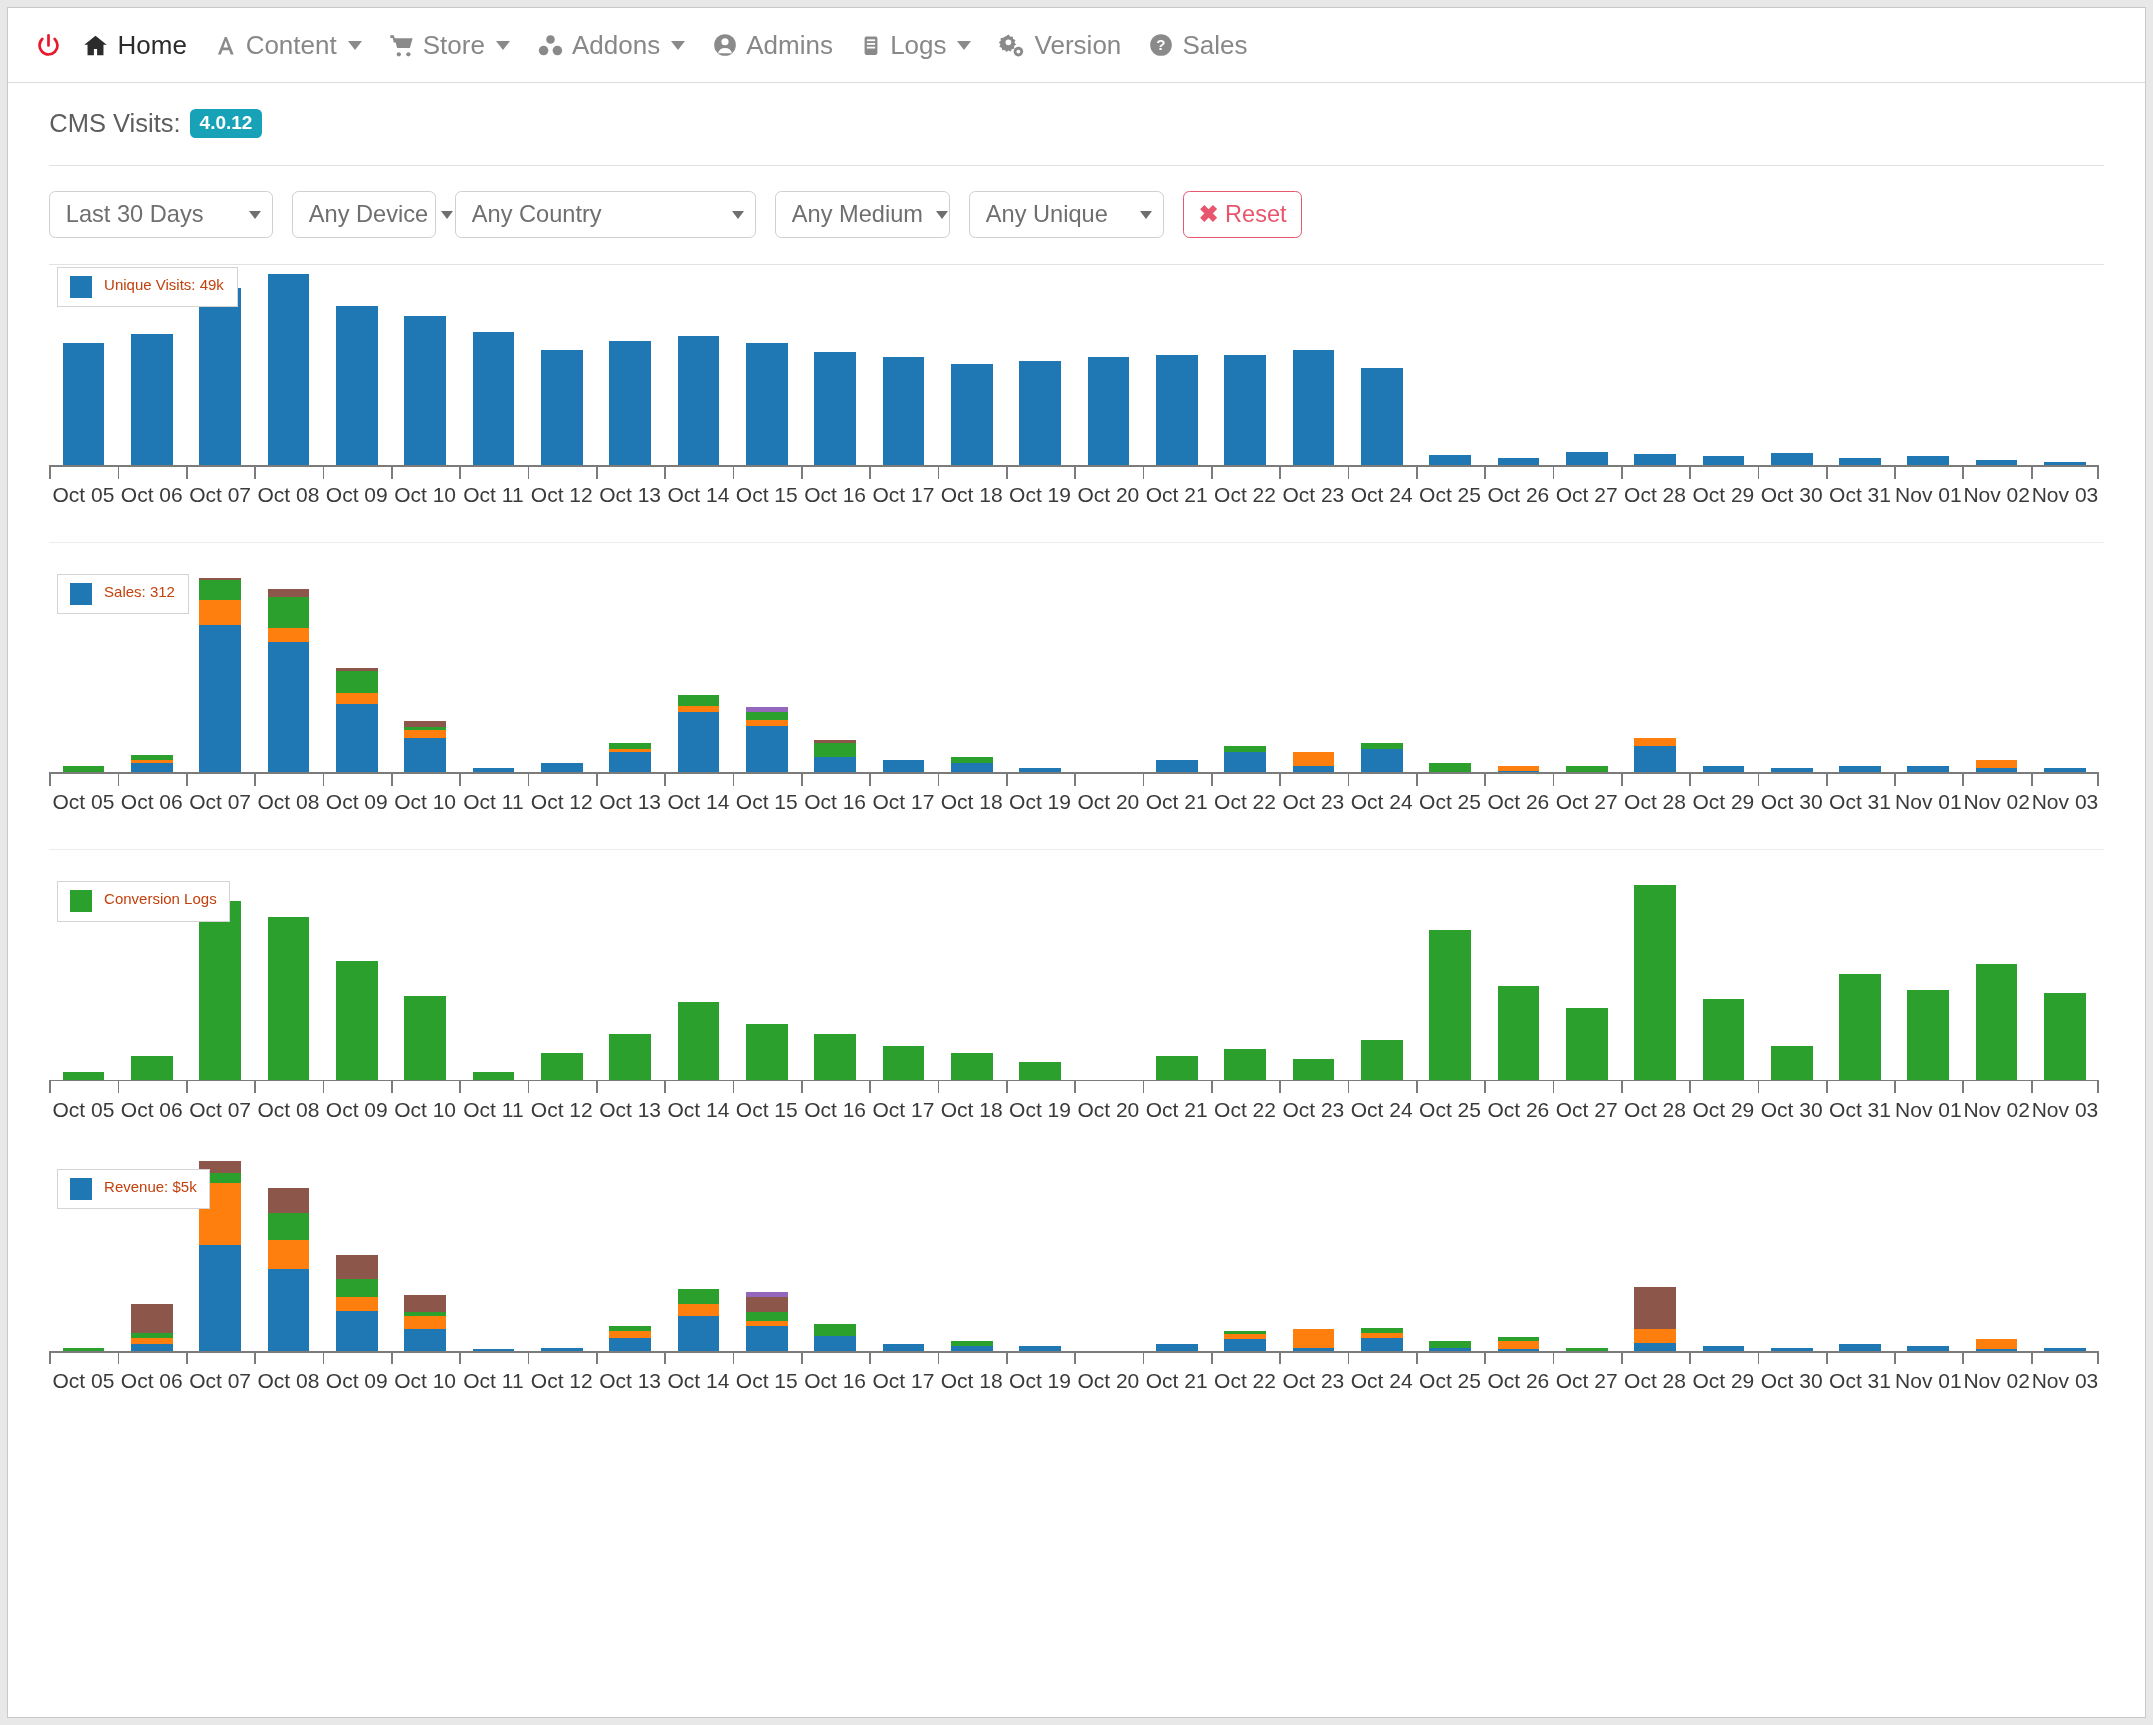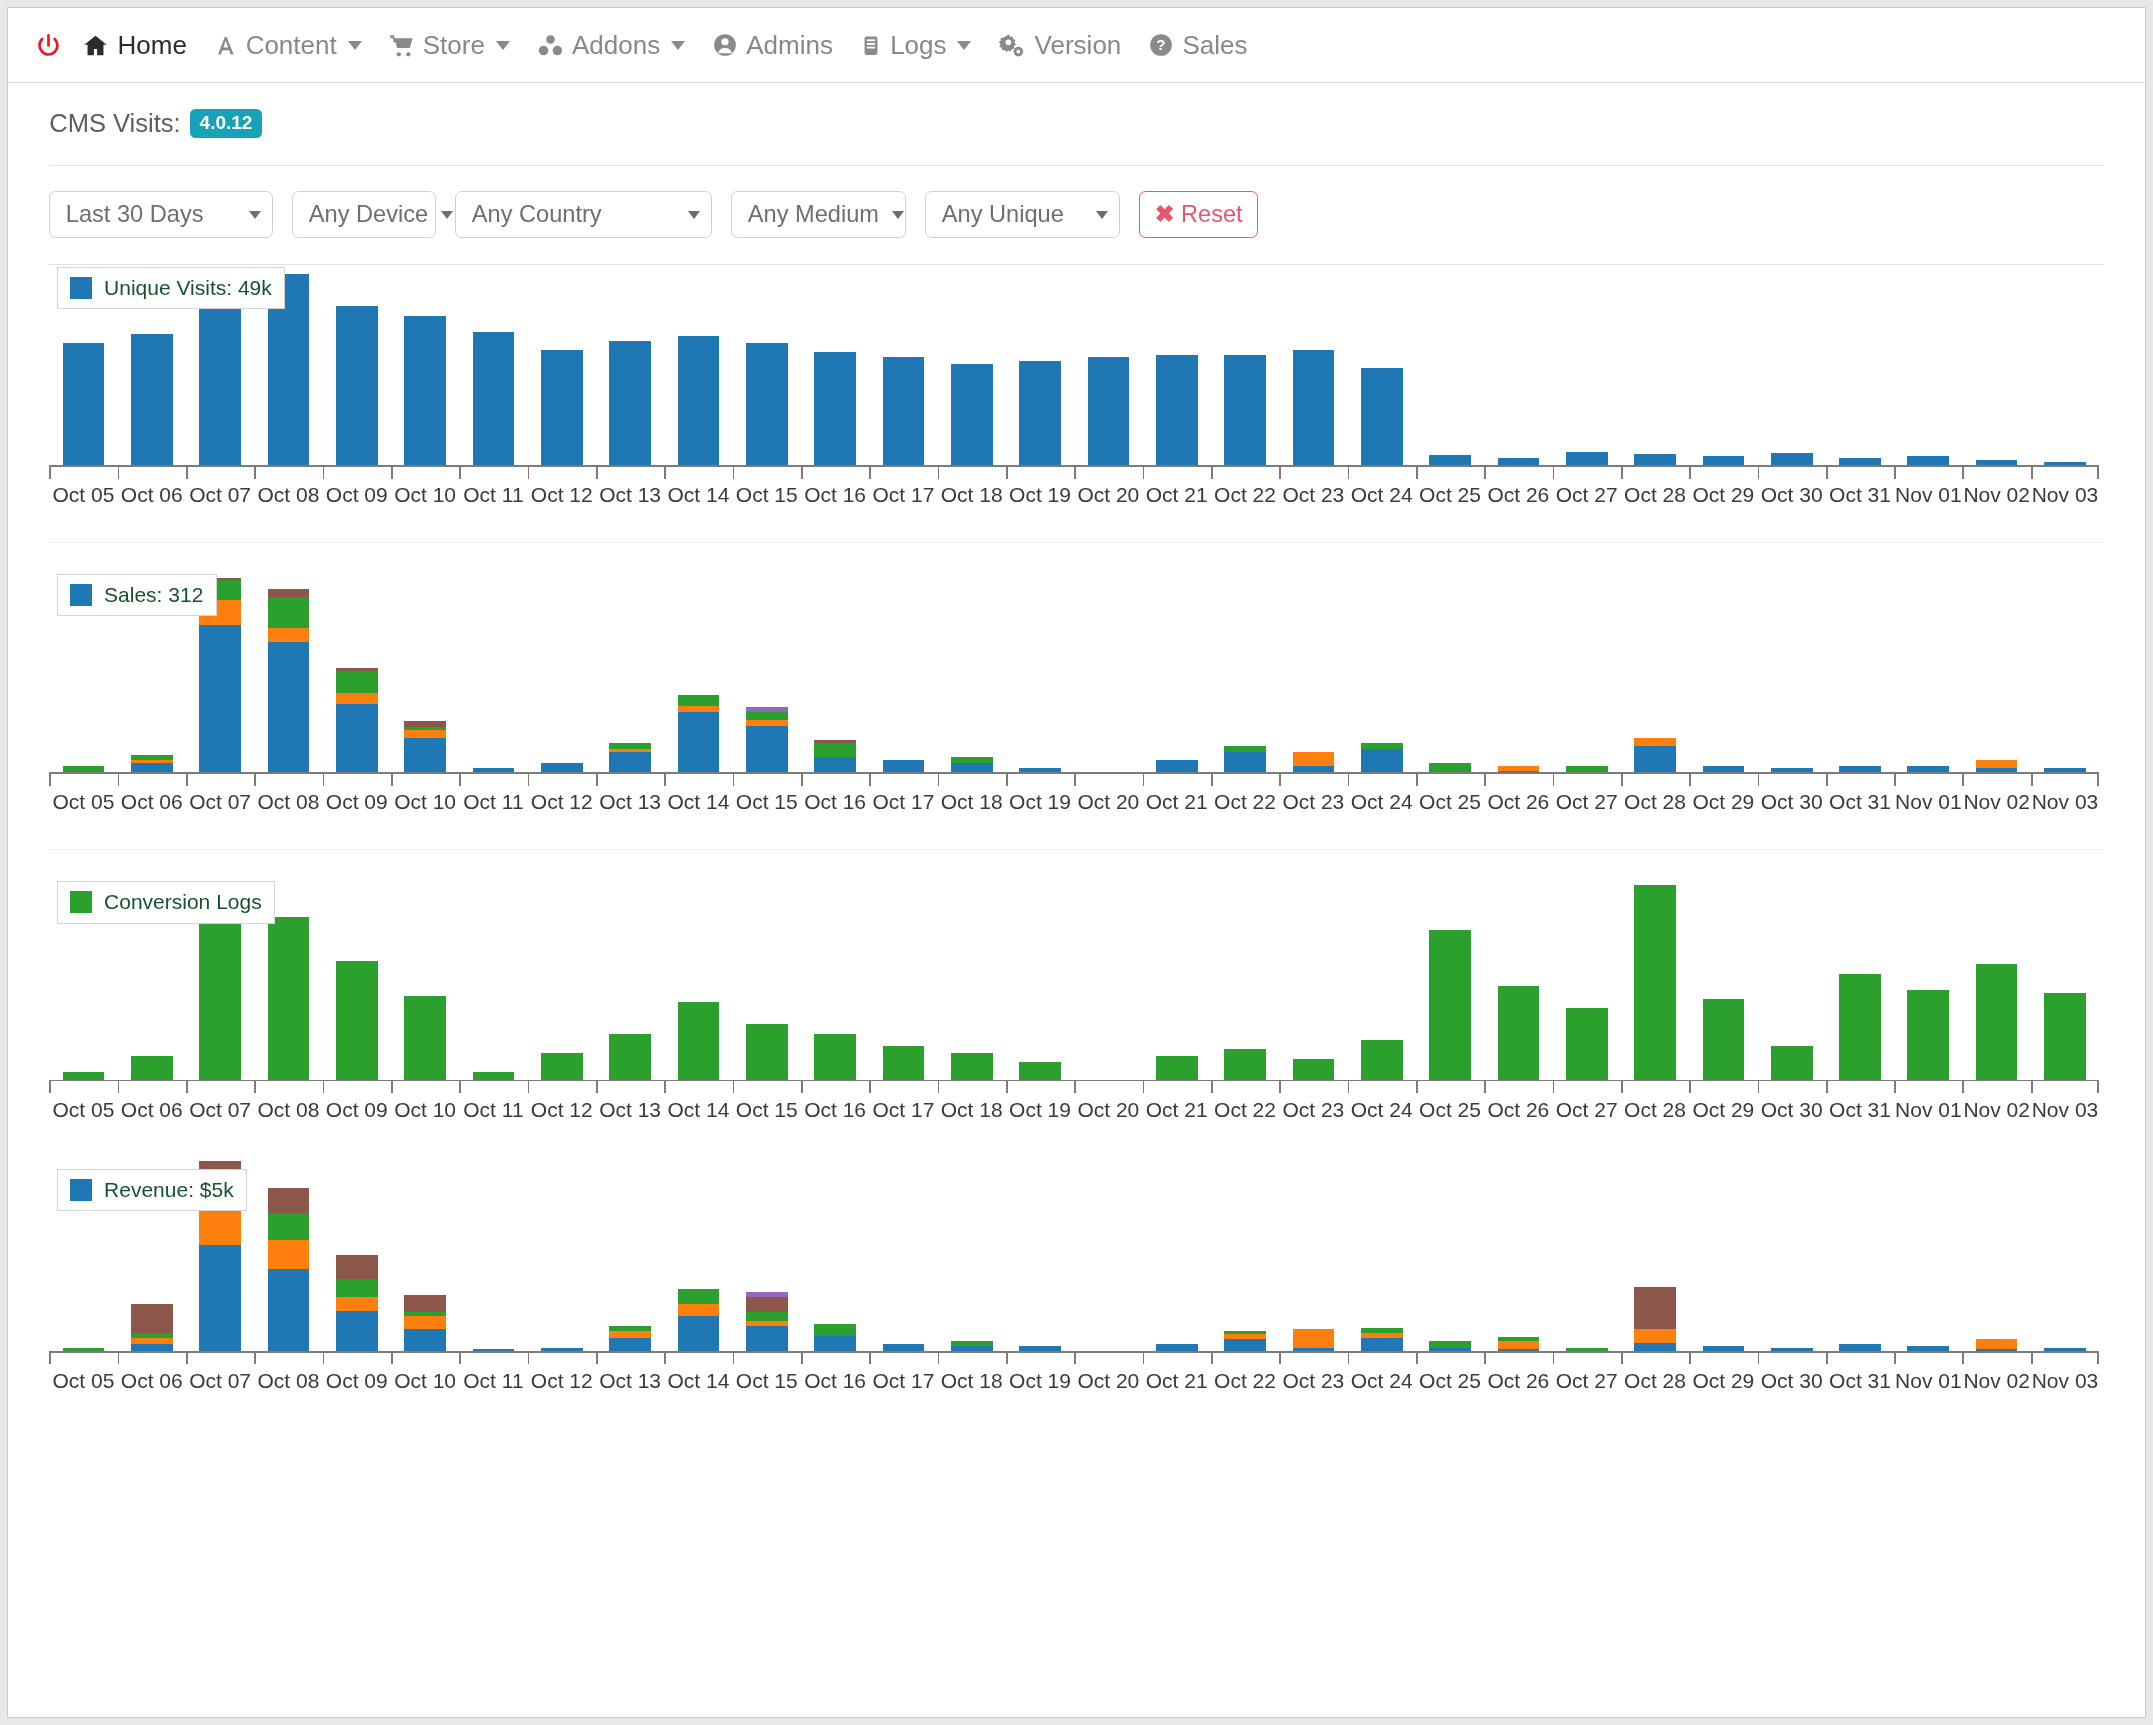--- a/index.html
+++ b/index.html
@@ -97,21 +97,21 @@
   }
   .select .sel-caret {
     width: 0; height: 0;
     border-left: 6.4px solid transparent;
     border-right: 6.4px solid transparent;
     border-top: 8.2px solid #6f6f6f;
     margin-left: 12.7px;
   }
   .w-range { width: 224px; }
   .w-device { width: 144px; }
-  .w-country { width: 257px; }
+  .w-country { width: 301px; }
   .w-medium { width: 175px; }
   .w-source { width: 195px; }
   .reset-btn {
     height: 47px;
     border: 0.9px solid #e8566e;
     border-radius: 6.4px;
     background: #fff;
     color: #e8566e;
     font-size: 23.6px;
     display: flex;
@@ -191,25 +191,25 @@
     color: #3a3a3a;
     padding-top: 3.6px;
     white-space: nowrap;
   }
   .legend {
     position: absolute;
     z-index: 5;
     background: #ffffff;
     border: 0.9px solid #d4d4d4;
     display: flex;
-    align-items: center;
+    align-items: flex-start;
     gap: 11.8px;
     padding: 8.2px 12.7px;
-    font-size: 21px;
-    color: #14532d;
+    font-size: 15px;
+    color: #c2410c;
     white-space: nowrap;
   }
   .legend .swatch {
     width: 22px; height: 22px;
     display: inline-block;
     flex: 0 0 auto;
   }
   .x-red { font-weight: bold; font-size: 23.6px; line-height: 1; }
 </style>
 </head>

